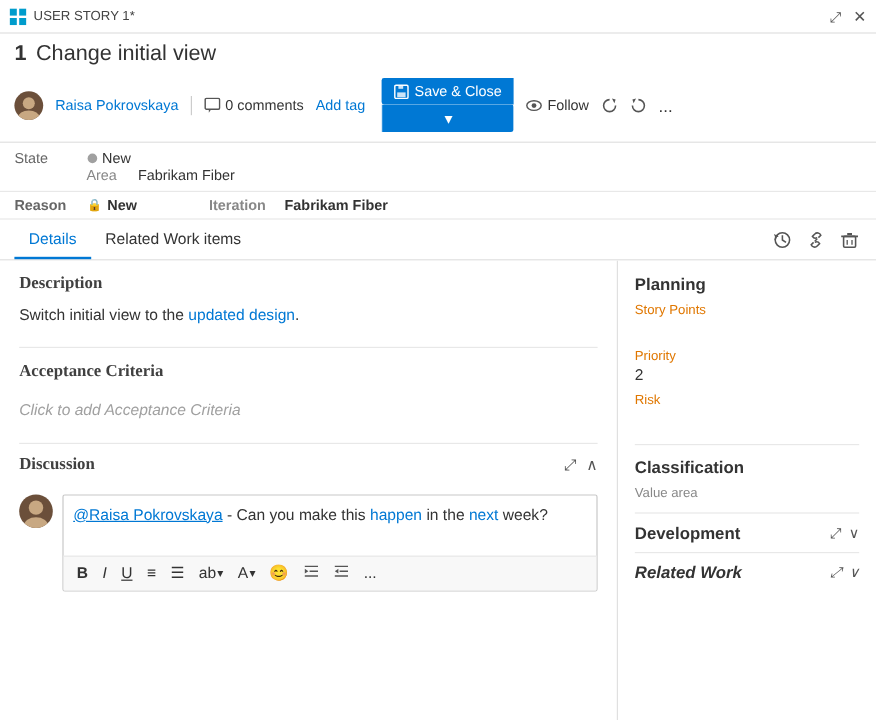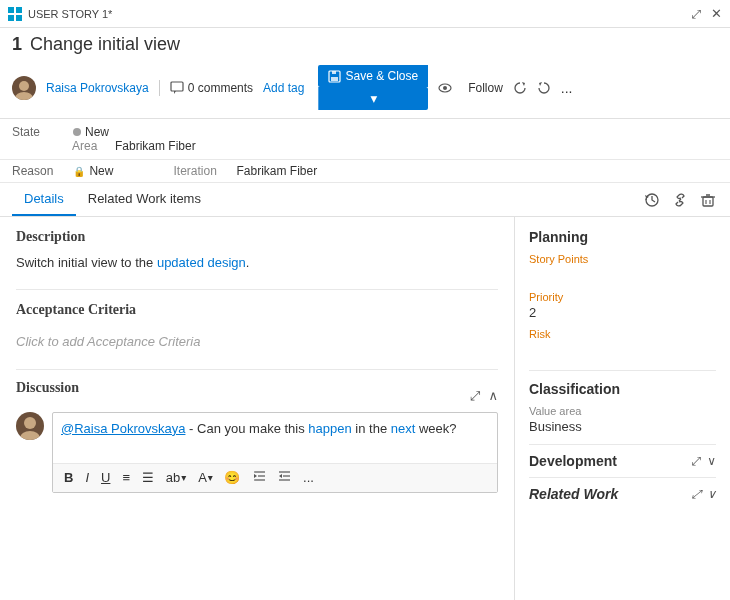--- a/index.html
+++ b/index.html
@@ -33,21 +33,21 @@
     .comments-btn { display: flex; align-items: center; gap: 4px; color: #333; font-size: 12px; cursor: pointer; }
     .add-tag-btn { color: #0078d4; font-size: 12px; cursor: pointer; background: none; border: none; }
     .save-close-btn {
       background: #0078d4; color: #fff; border: none; padding: 4px 10px; font-size: 12px;
       display: flex; align-items: center; gap: 0; cursor: pointer; border-radius: 2px 0 0 2px;
     }
     .save-dropdown-btn {
       background: #0078d4; color: #fff; border: none; border-left: 1px solid rgba(255,255,255,0.3);
       padding: 4px 6px; cursor: pointer; border-radius: 0 2px 2px 0;
     }
-    .follow-btn { display: flex; align-items: center; gap: 16px; color: #333; font-size: 12px; cursor: pointer; border: none; background: none; }
+    .follow-btn { display: flex; align-items: center; gap: 4px; color: #333; font-size: 12px; cursor: pointer; border: none; background: none; }
     .more-btn { color: #333; cursor: pointer; border: none; background: none; font-size: 14px; }
     .meta-item { display: flex; align-items: center; gap: 6px; margin-right: 24px; }
     .meta-label { color: #666; font-size: 12px; min-width: 55px; }
     .meta-value { font-size: 12px; color: #333; display: flex; align-items: center; gap: 4px; }
     .state-dot { width: 8px; height: 8px; border-radius: 50%; background: #a0a0a0; }
     .lock-icon { color: #888; font-size: 10px; }
 
     .tabs-bar { display: flex; align-items: center; border-bottom: 1px solid #e0e0e0; padding: 0 12px; }
     .tab { padding: 8px 12px; font-size: 13px; cursor: pointer; color: #333; border-bottom: 2px solid transparent; }
     .tab.active { color: #0078d4; border-bottom-color: #0078d4; }
@@ -59,21 +59,21 @@
     .left-panel { flex: 1; padding: 12px 16px; overflow-y: auto; border-right: 1px solid #e0e0e0; }
     .right-panel { width: 215px; padding: 12px 14px; overflow-y: auto; }
 
     .section-title { font-size: 14px; font-weight: 600; color: #404040; margin-bottom: 8px; font-family: Liberation Serif, serif; }
     .description-text { color: #333; font-size: 13px; line-height: 1.5; margin-bottom: 16px; }
 
     .acceptance-section { border-top: 1px solid #e8e8e8; padding-top: 12px; margin-bottom: 12px; }
     .acceptance-placeholder { color: #a0a0a0; font-style: italic; font-size: 13px; cursor: pointer; padding: 8px 0; }
 
     .discussion-section { border-top: 1px solid #e8e8e8; padding-top: 10px; }
-    .discussion-header { display: flex; align-items: flex-end; justify-content: space-between; margin-bottom: 8px; }
+    .discussion-header { display: flex; align-items: flex-start; justify-content: space-between; margin-bottom: 8px; }
     .expand-icon { cursor: pointer; color: #555; }
     .discussion-body { display: flex; gap: 8px; }
     .disc-avatar { width: 28px; height: 28px; border-radius: 50%; background: #6b4f3a; flex-shrink: 0; display: flex; align-items: center; justify-content: center; overflow: hidden; }
     .disc-content { flex: 1; border: 1px solid #c8c8c8; border-radius: 2px; }
     .disc-text-area { padding: 6px 8px; min-height: 50px; font-size: 13px; color: #333; line-height: 1.5; }
     .disc-toolbar { display: flex; align-items: center; gap: 2px; padding: 4px 6px; border-top: 1px solid #e8e8e8; background: #f8f8f8; }
     .disc-tool-btn { background: none; border: none; cursor: pointer; padding: 2px 5px; font-size: 13px; color: #333; border-radius: 2px; }
 
     
     .planning-section { margin-bottom: 12px; }
@@ -176,21 +176,21 @@
     <span class="meta-value">
       <span class="state-dot"></span>
       <span>New</span>
     </span>
   </div>
   <div style="margin-left:60px;display:flex;align-items:center;gap:8px;">
     <span style="color:#888;font-size:12px;min-width:35px;">Area</span>
     <span style="font-size:12px;color:#333;">Fabrikam Fiber</span>
   </div>
 </div>
-<div style="display:flex;align-items:center;padding:4px 12px;border-bottom:1px solid #e8e8e8;gap:0;">
+<div style="display:flex;align-items:center;padding:4px 12px;border-bottom:1px solid #e8e8e8;gap:0;font-weight:bold;">
   <div class="meta-item">
     <span class="meta-label">Reason</span>
     <span class="meta-value">
       <span class="lock-icon">🔒</span>
       <span>New</span>
     </span>
   </div>
   <div style="margin-left:36px;display:flex;align-items:center;gap:8px;">
     <span style="color:#888;font-size:12px;min-width:55px;">Iteration</span>
     <span style="font-size:12px;color:#333;">Fabrikam Fiber</span>
@@ -314,21 +314,20 @@
       <div class="field-empty"></div>
       <div class="field-label">Priority</div>
       <div class="field-value">2</div>
       <div class="field-label">Risk</div>
       <div class="field-empty"></div>
     </div>
 
     <div class="classification-section">
       <div class="class-title">Classification</div>
       <div class="value-area-label">Value area</div>
-      <div class="value-area-val">Business</div>
     </div>
 
     <div class="dev-section">
       <div class="dev-header">
         <span class="dev-title">Development</span>
         <div class="dev-icons">
           <span>⤢</span>
           <span>∨</span>
         </div>
       </div>

